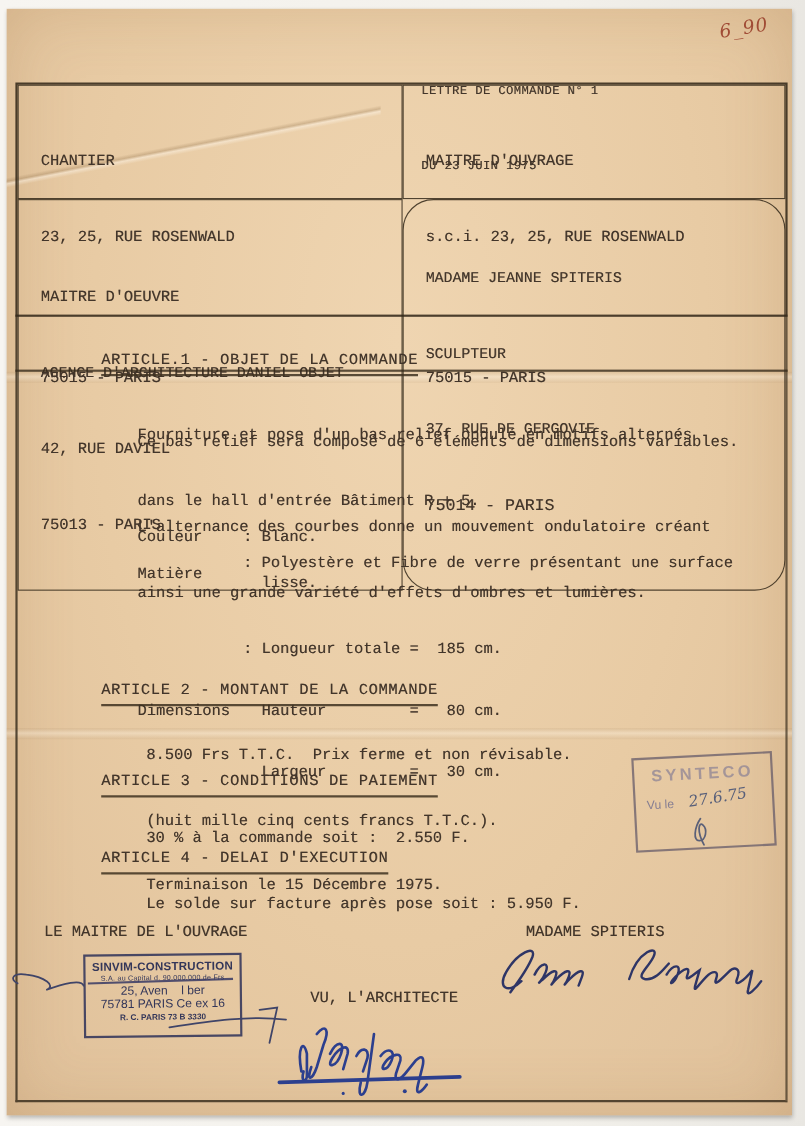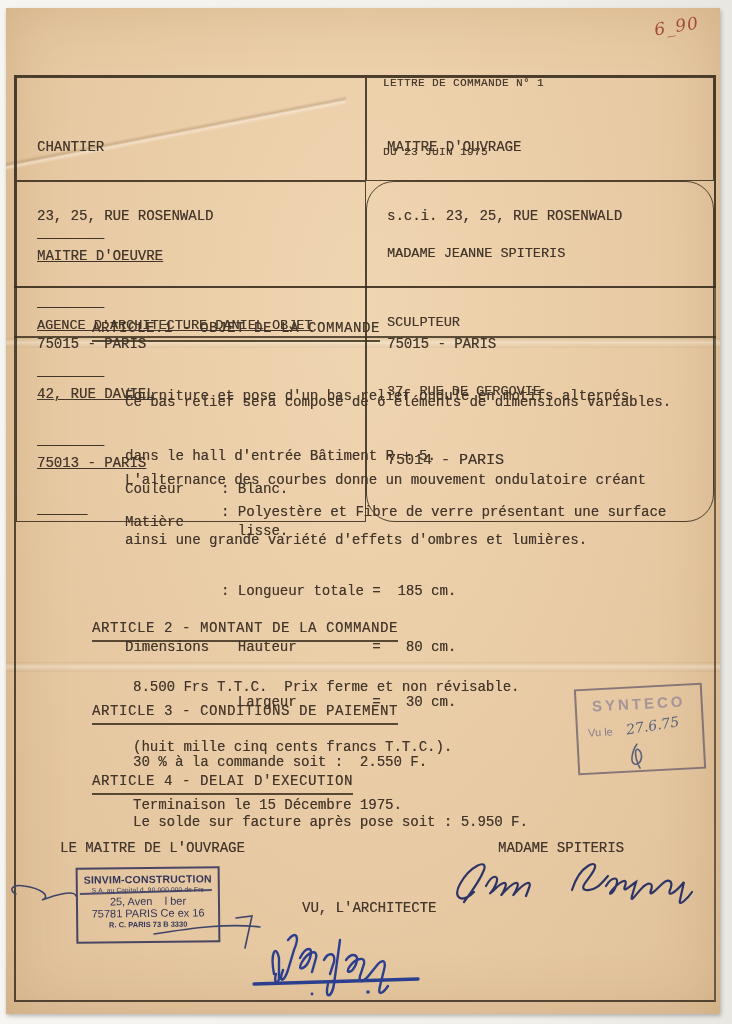--- a/index.html
+++ b/index.html
@@ -44,21 +44,21 @@
   .sinvim { left:70px; top:859px; width:144px; height:76px; border:2.5px solid rgba(45,48,88,.85);
     transform:rotate(-.6deg); color:#333659; text-align:center; font-family:"Liberation Sans",sans-serif; }
   .sinvim div { white-space:pre; }
   .sv1 { margin-top:4px; font-size:10.5px; font-weight:bold; letter-spacing:.2px; }
   .sv2 { font-size:6.5px; margin-top:1px; letter-spacing:.2px; }
   .sv3 { font-size:11px; margin-top:2px; }
   .sv4 { font-size:11px; }
   .sv5 { font-size:7.5px; margin-top:1px; font-weight:bold; }
   .sinvim-strike { position:absolute; left:2px; right:6px; top:22px; height:1.5px; background:rgba(44,48,96,.8); transform:rotate(-1.2deg); }
   
-  .sig-label { font-size:14px;margin-left:20px; }
+  .sig-label { font-size:14px; }
   svg.ink { overflow:visible; }
   
   .fold-h { left:0; width:714px; height:10px; background:linear-gradient(to bottom, rgba(120,85,45,.10), rgba(255,250,240,.30) 45%, rgba(120,85,45,.08)); }
   .crease-tl { left:0; top:60px; width:340px; height:130px;
     background:linear-gradient(169deg, transparent 47.8%, rgba(110,78,40,.22) 49.4%, rgba(255,248,238,.45) 50.6%, transparent 52.4%); }
 </style>
 </head>
 <body>
 
 <div class="scan">
@@ -82,21 +82,21 @@
         <div>23, 25, RUE ROSENWALD</div>
         <div class="gap"></div>
         <div>75015 - PARIS</div>
       </div>
       <div class="cell tw">
         <div>MAITRE D'OUVRAGE</div>
         <div>s.c.i. 23, 25, RUE ROSENWALD</div>
         <div class="gap"></div>
         <div>75015 - PARIS</div>
       </div>
-      <div class="cell tw" style="padding-top:17px;text-decoration:underline;">
+      <div class="cell tw" style="padding-top:32px;">
         <div>MAITRE D'OEUVRE</div>
         <div style="font-size:13.5px;">AGENCE D'ARCHITECTURE DANIEL OBJET</div>
         <div>42, RUE DAVIEL</div>
         <div>75013 - PARIS</div>
       </div>
       <div class="cell tw" style="padding-top:14px; font-size:13.5px;border-radius:28px;">
         <div>MADAME JEANNE SPITERIS</div>
         <div>SCULPTEUR</div>
         <div>37, RUE DE GERGOVIE</div>
         <div style="font-size:15px;">75014 - PARIS</div>

